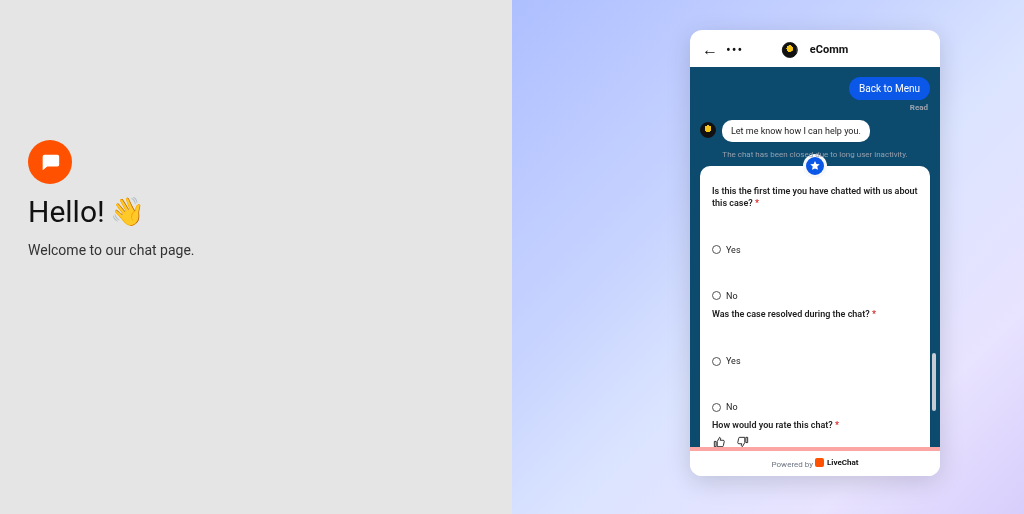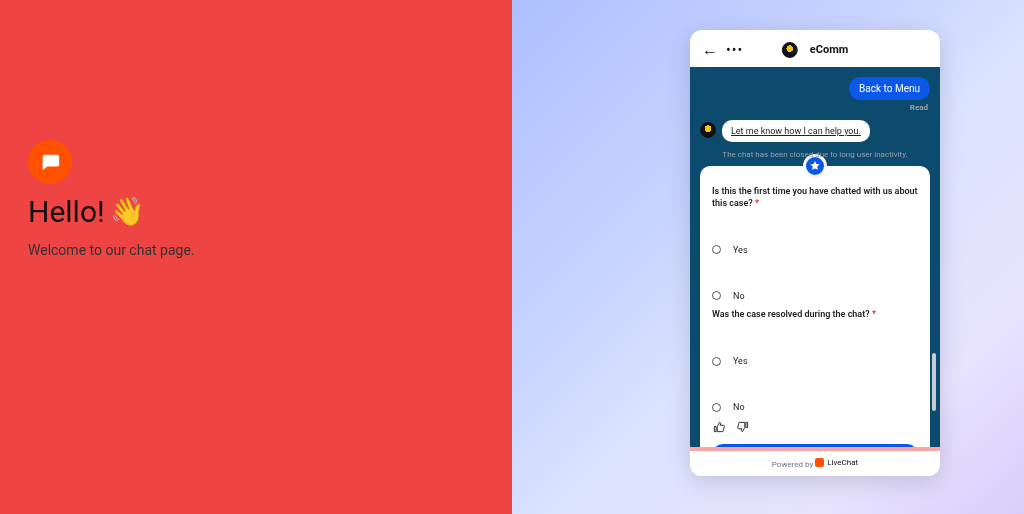--- a/index.html
+++ b/index.html
@@ -1,19 +1,19 @@
 <!DOCTYPE html>
 <html><head>
 <meta charset="utf-8">
 <style>
   * { box-sizing: border-box; margin: 0; padding: 0; }
   html, body { width: 1024px; height: 514px; font-family: -apple-system, BlinkMacSystemFont, "Segoe UI", Roboto, Helvetica, Arial, sans-serif; overflow: hidden; }
   .viewport { display: flex; width: 100%; height: 100%; }
 
-  .left-pane { flex: 1 1 50%; background: #ef4444; padding: 140px 0 0 28px; }
+  .left-pane { flex: 1 1 50%; background: #e5e5e5; padding: 140px 0 0 28px; }
   .chat-icon { width: 44px; height: 44px; border-radius: 50%; background: #ff5100; display: flex; align-items: center; justify-content: center; margin-bottom: 10px; }
   .chat-icon svg { width: 22px; height: 22px; fill: #fff; }
   .hello-heading { font-size: 30px; font-weight: 400; color: #111; margin-bottom: 12px; display: flex; align-items: center; gap: 6px; }
   .wave { font-size: 28px; }
   .welcome-line { font-size: 14px; color: #333; line-height: 1.4; }
 
   .right-pane { flex: 1 1 50%; position: relative; background: linear-gradient(135deg, #aebfff 0%, #c7d3ff 35%, #dbe4ff 55%, #e8e3ff 80%, #d8cefc 100%); }
 
   .chat-widget { position: absolute; top: 30px; right: 84px; width: 250px; height: 446px; background: #fff; border-radius: 12px; box-shadow: 0 6px 24px rgba(0,0,0,0.15); display: flex; flex-direction: column; overflow: hidden; }
   .chat-header { flex: 0 0 auto; display: flex; align-items: center; padding: 10px 12px 8px 12px; position: relative; }
@@ -22,39 +22,39 @@
   .dots { font-size: 14px; letter-spacing: 1px; color: #111; cursor: pointer; }
   .header-brand { position: absolute; left: 50%; transform: translateX(-50%); display: flex; align-items: center; gap: 12px; }
   .brand-avatar { width: 16px; height: 16px; border-radius: 50%; background: radial-gradient(circle at 50% 40%, #f5c518 0%, #f5c518 30%, #111 31%, #111 100%); border:1px solid #111; }
   .brand-name { font-size: 11px; font-weight: 700; color: #111; }
 
   .chat-body { flex: 1 1 auto; background: #0c4a6e; padding: 10px 10px 8px 10px; overflow: hidden; position: relative; font-size: 9px; color: #333; }
   .bubble-right { margin-left: auto; background: #0a57e8; color: #fff; border-radius: 14px; padding: 6px 10px; font-size: 10px; width: max-content; max-width: 160px; }
   .read-label { text-align: right; font-size: 8px; color: #9aa3af; margin: 3px 2px 8px 0; font-weight: bold; }
   .msg-row { display: flex; align-items: flex-start; gap: 6px; margin-bottom: 8px; }
   .msg-avatar { width: 16px; height: 16px; border-radius: 50%; background: radial-gradient(circle at 50% 40%, #f5c518 0%, #f5c518 30%, #111 31%, #111 100%); flex: 0 0 auto; margin-top: 2px; border:1px solid #111;}
-  .bubble-left { background: #fff; border-radius: 10px; padding: 6px 9px; font-size: 9px; color: #222; box-shadow: 0 1px 1px rgba(0,0,0,0.04); max-width: 180px; text-decoration: underline; }
+  .bubble-left { background: #fff; border-radius: 10px; padding: 6px 9px; font-size: 9px; color: #222; box-shadow: 0 1px 1px rgba(0,0,0,0.04); max-width: 180px; }
   .system-note { text-align: center; font-size: 8px; color: #97a0ad; line-height: 1.3; padding: 0 20px 6px 20px; }
 
   .survey-card { background: #fff; border-radius: 10px; padding: 10px 12px 12px 12px; box-shadow: 0 1px 2px rgba(0,0,0,0.05); }
   .star-badge { width: 24px; height: 24px; border-radius: 50%; background: #0a57e8; margin: -22px auto 8px auto; display: flex; align-items: center; justify-content: center; border: 3px solid #f6f7f9; }
   .star-badge svg { width: 12px; height: 12px; fill: #fff; }
   .q { font-size: 9px; font-weight: 600; color: #222; line-height: 1.25; margin-bottom: 4px; }
   .req { color: #d92c2c; }
-  .opt-row { display: flex; align-items: center; gap: 12px; margin-bottom: 3px; cursor: pointer; margin-top: 36px; }
+  .opt-row { display: flex; align-items: center; gap: 5px; margin-bottom: 3px; cursor: pointer; margin-top: 36px; }
   .radio-circle { width: 9px; height: 9px; border: 1.2px solid #555; border-radius: 50%; flex: 0 0 auto; }
   .opt-label { font-size: 9px; color: #222; }
   .q-block { margin-bottom: 8px; }
   .thumbs { display: flex; gap: 10px; margin-top: 3px; margin-bottom: 10px; }
   .thumb { width: 14px; height: 14px; cursor: pointer; }
   .thumb svg { width: 14px; height: 14px; fill: none; stroke: #222; stroke-width: 1.6; }
   .submit-btn { width: 100%; background: #0a57e8; color: #fff; border: none; border-radius: 11px; padding: 8px 0; font-size: 10px; font-weight: 600; cursor: pointer; }
 
   .chat-footer { flex: 0 0 auto; text-align: center; font-size: 8px; color: #6d7580; padding: 7px 0; background:#fff; border-top: 4px solid #fca5a5;}
-  .footer-brand { display: inline-flex; align-items: center; gap: 3px; font-weight: 400; color: #111; }
+  .footer-brand { display: inline-flex; align-items: center; gap: 3px; font-weight: 700; color: #111; }
   .lc-icon { width: 9px; height: 9px; border-radius: 2px; background: #ff5100; display: inline-block; }
 
   .scroll-thumb { position: absolute; right: 4px; bottom: 36px; width: 4px; height: 58px; background: #c6cbd4; border-radius: 3px; }
 </style>
 </head>
 <body>
 
 <div class="viewport">
 
   <div class="left-pane">
@@ -126,20 +126,24 @@
               <span class="radio-circle"></span>
               <span class="opt-label">Yes</span>
             </div>
             <div class="opt-row">
               <span class="radio-circle"></span>
               <span class="opt-label">No</span>
             </div>
           </div>
 
           <div class="q-block">
+            <div class="q">
+              <span>How would you rate this chat?</span>
+              <span class="req">*</span>
+            </div>
             <div class="thumbs">
               <span class="thumb">
                 <svg viewBox="0 0 24 24">
                     <path d="M7 11v9H4v-9h3zm2 9V11l4-7 1 .5c.7.4 1 1.2.8 2L14 9h5a2 2 0 0 1 2 2l-1.5 7a2 2 0 0 1-2 2H9z"></path>
                   </svg>
               </span>
               <span class="thumb">
                 <svg viewBox="0 0 24 24">
                     <path d="M17 13V4h3v9h-3zm-2-9v9l-4 7-1-.5a1.7 1.7 0 0 1-.8-2L10 15H5a2 2 0 0 1-2-2l1.5-7a2 2 0 0 1 2-2H15z"></path>
                   </svg>

